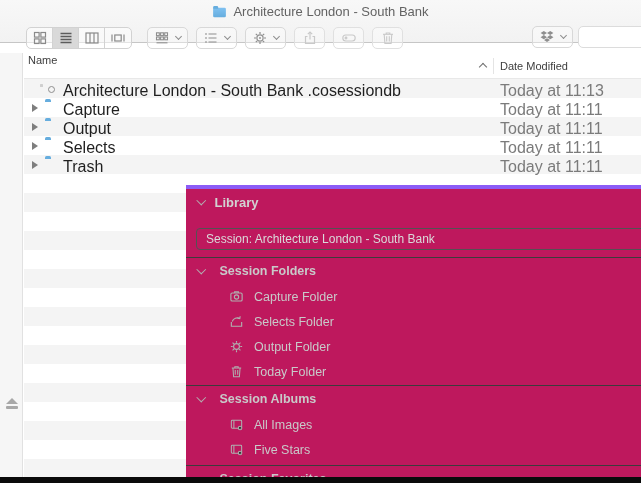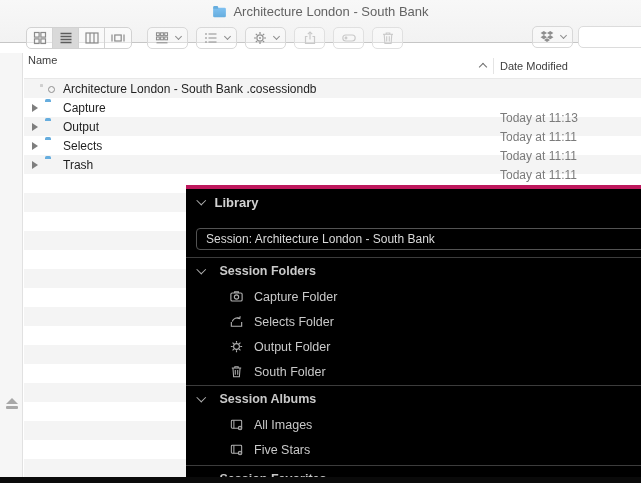--- a/index.html
+++ b/index.html
@@ -40,26 +40,26 @@
   .col-name-label { position:absolute; left:4px; top:0; }
   .sort-caret { position:absolute; left:456px; top:10px; width:6px; height:6px;
                 border-right:1.5px solid #6e6e6e; border-bottom:1.5px solid #6e6e6e;
                 transform:rotate(-135deg); }
   .col-divider { position:absolute; left:469px; top:4px; bottom:4px; width:1px; background:#e4e4e4; }
   .col-date-label { position:absolute; left:476px; top:6px; }
 
   
   .rows { position:absolute; top:79px; bottom:6px; left:24px; right:0;
           background:repeating-linear-gradient(to bottom,#f4f4f4 0 19px,#ffffff 19px 38px); }
-  .row { position:relative; height:19px; font-size:12px; color:#1f1f1f; }
+  .row { position:relative; height:19px; font-size:16px; color:#1f1f1f; }
   .row .disclosure { position:absolute; left:8px; top:6px; width:0; height:0;
                      border-left:6px solid #7e7e7e; border-top:4px solid transparent; border-bottom:4px solid transparent; }
   .row .icon-slot { position:absolute; left:21px; top:3px; }
   .row .label { position:absolute; left:39px; top:2.5px; white-space:nowrap; }
-  .row .date { position:absolute; left:476px; top:2.5px; color:#7b7b7b;margin-top:29px; }
+  .row .date { position:absolute; left:476px; top:2.5px; color:#7b7b7b; }
 
   .folder-ic { width:15px; height:11px; margin-top:2px; background:linear-gradient(#7fc1f1,#66adde);
                border-radius:1.5px; position:relative; }
   .folder-ic::before { content:''; position:absolute; top:-2.5px; left:0; width:6px; height:3px;
                        background:#66adde; border-radius:1.5px 1.5px 0 0; }
   .folder-ic.small { transform:scale(.85); }
   .session-ic { width:14px; height:11px; margin-top:2px; background:#3c3c3c; border-radius:2px; position:relative; }
   .session-ic::before { content:''; position:absolute; right:2px; top:2px; width:3px; height:3px; background:#cfcfcf; border-radius:.5px; }
   .session-ic::after  { content:''; position:absolute; left:3px; top:3.5px; width:5px; height:5px;
                         border:1px solid #8f8f8f; border-radius:50%; }
@@ -67,21 +67,21 @@
   
   .sidebar { position:absolute; left:0; top:53px; bottom:6px; width:23px;
              background:#f6f6f6; border-right:1px solid #e1e1e1; }
   .eject { position:absolute; left:5px; top:345px; width:13px; }
   .eject .tri { width:0; height:0; margin:0 auto; border-left:6px solid transparent;
                 border-right:6px solid transparent; border-bottom:6px solid #a8a8a8; }
   .eject .bar { width:12px; height:2.5px; background:#a8a8a8; margin:2px auto 0; border-radius:1px; }
 
   
   .library-panel { position:absolute; left:186px; right:0; top:185px; bottom:6px;
-                   background:#000000; border-top:4px solid #be185d; color:#c9c9c9;
+                   background:#be185d; border-top:4px solid #8b5cf6; color:#c9c9c9;
                    font-size:12.5px; overflow:hidden; }
   .lib-header { height:26px; display:flex; align-items:center; padding-left:12px; gap:10px;
                 font-weight:bold; font-size:13px; color:#d2d2d2; }
   .chev-dn { width:6.5px; height:6.5px; border-right:1.6px solid #b2b2b2; border-bottom:1.6px solid #b2b2b2;
              transform:rotate(45deg); margin-top:-3px; flex:0 0 auto; }
   .session-select { margin:13px -8px 0 10px; height:22px; border:1px solid #535353; border-radius:4px;
                     display:flex; align-items:center; padding-left:9px; color:#dadada; font-size:12px;
                     white-space:nowrap; }
   .lib-divider { height:1px; background:#3c3c3c; margin-top:7px; }
   .section-header { height:26px; display:flex; align-items:center; padding-left:12px; gap:15px;
@@ -284,21 +284,21 @@
         </svg>
       <span>Output Folder</span>
     </div>
     <div class="lib-item">
       <svg class="icon" width="15" height="15" viewBox="0 0 16 16" fill="none" stroke="currentColor" stroke-width="1.1">
           <path d="M3 4.3h10"></path>
           <path d="M6.2 4.3V3h3.6v1.3"></path>
           <path d="M4.2 4.3l0.7 9.2h6.2l0.7-9.2"></path>
           <path d="M6.7 6.3v5.2M9.3 6.3v5.2"></path>
         </svg>
-      <span>South Folder</span>
+      <span>Today Folder</span>
     </div>
 
     <div class="lib-divider" style="margin-top:1px;"></div>
 
     <div class="section-header">
       <span class="chev-dn"></span>
       <span>Session Albums</span>
     </div>
 
     <div class="lib-item">

